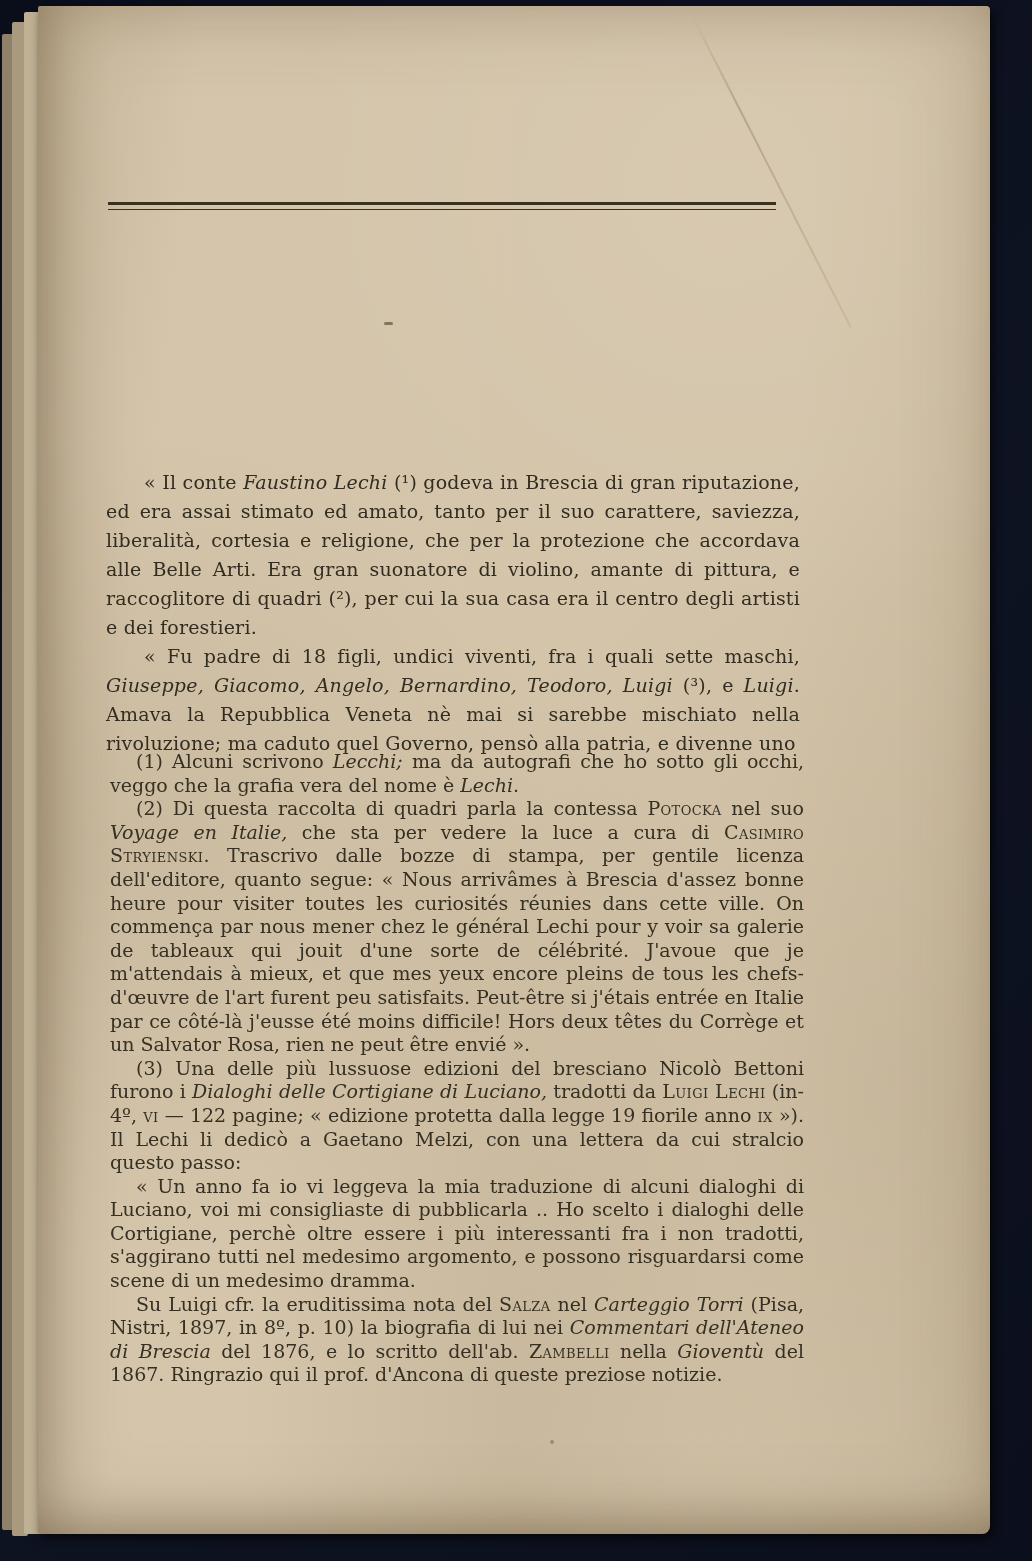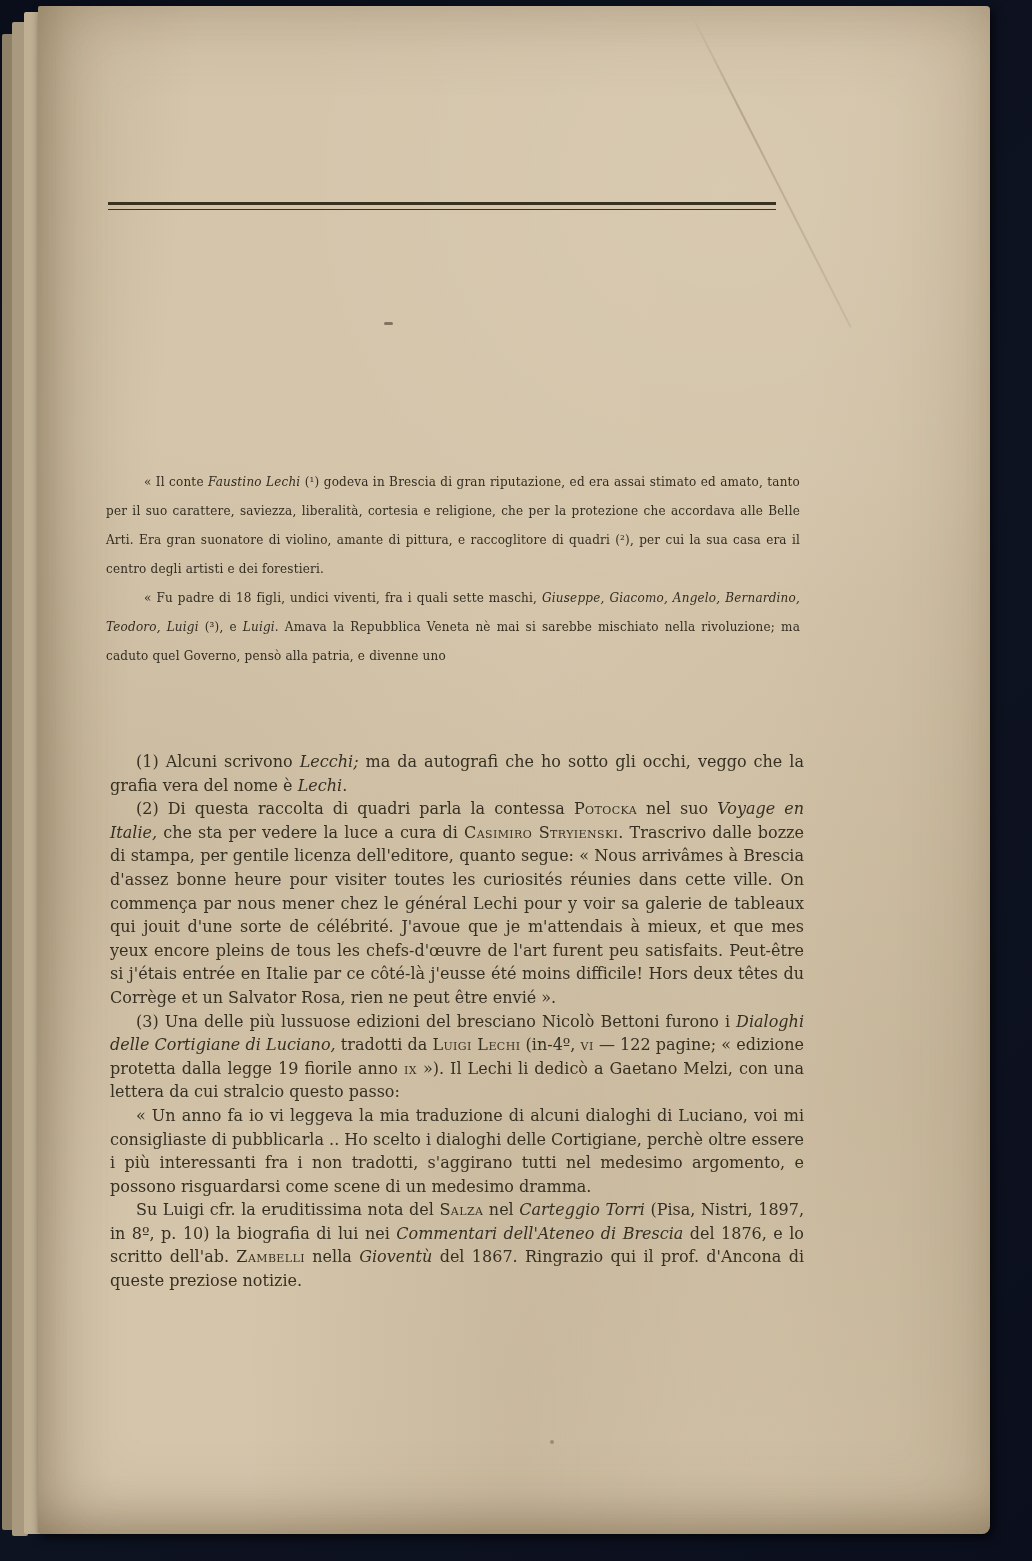--- a/index.html
+++ b/index.html
@@ -41,29 +41,29 @@
   }
 
   
   .rule { position: absolute; left: 70px; top: 196px; width: 668px; }
   .rule .thick { height: 3px; background: #38321f; }
   .rule .thin  { height: 1px; background: #38321f; margin-top: 4px; }
 
   
   .body-text {
     position: absolute; left: 68px; top: 462px; width: 694px;
-    color: #322c21; font-size: 12px; line-height: 29px;
+    color: #322c21; font-size: 19px; line-height: 29px;
     text-align: justify; letter-spacing: 0.2px;
   }
   .para { margin: 0; text-indent: 38px; }
 
   
   .footnotes {
     position: absolute; left: 72px; top: 744px; width: 694px;
-    color: #363023; font-size: 16px; line-height: 23.6px;
+    color: #363023; font-size: 19px; line-height: 23.6px;
     text-align: justify;
   }
   .fnote { margin: 0; text-indent: 26px; }
 
   .s-i  { font-style: italic; }
   .s-sc { font-variant: small-caps; letter-spacing: 0.4px; }
 
   
   .speck { position: absolute; background: rgba(60,50,35,0.55); }
   .sp1 { left: 346px; top: 316px; width: 9px; height: 3px; border-radius: 2px; }

